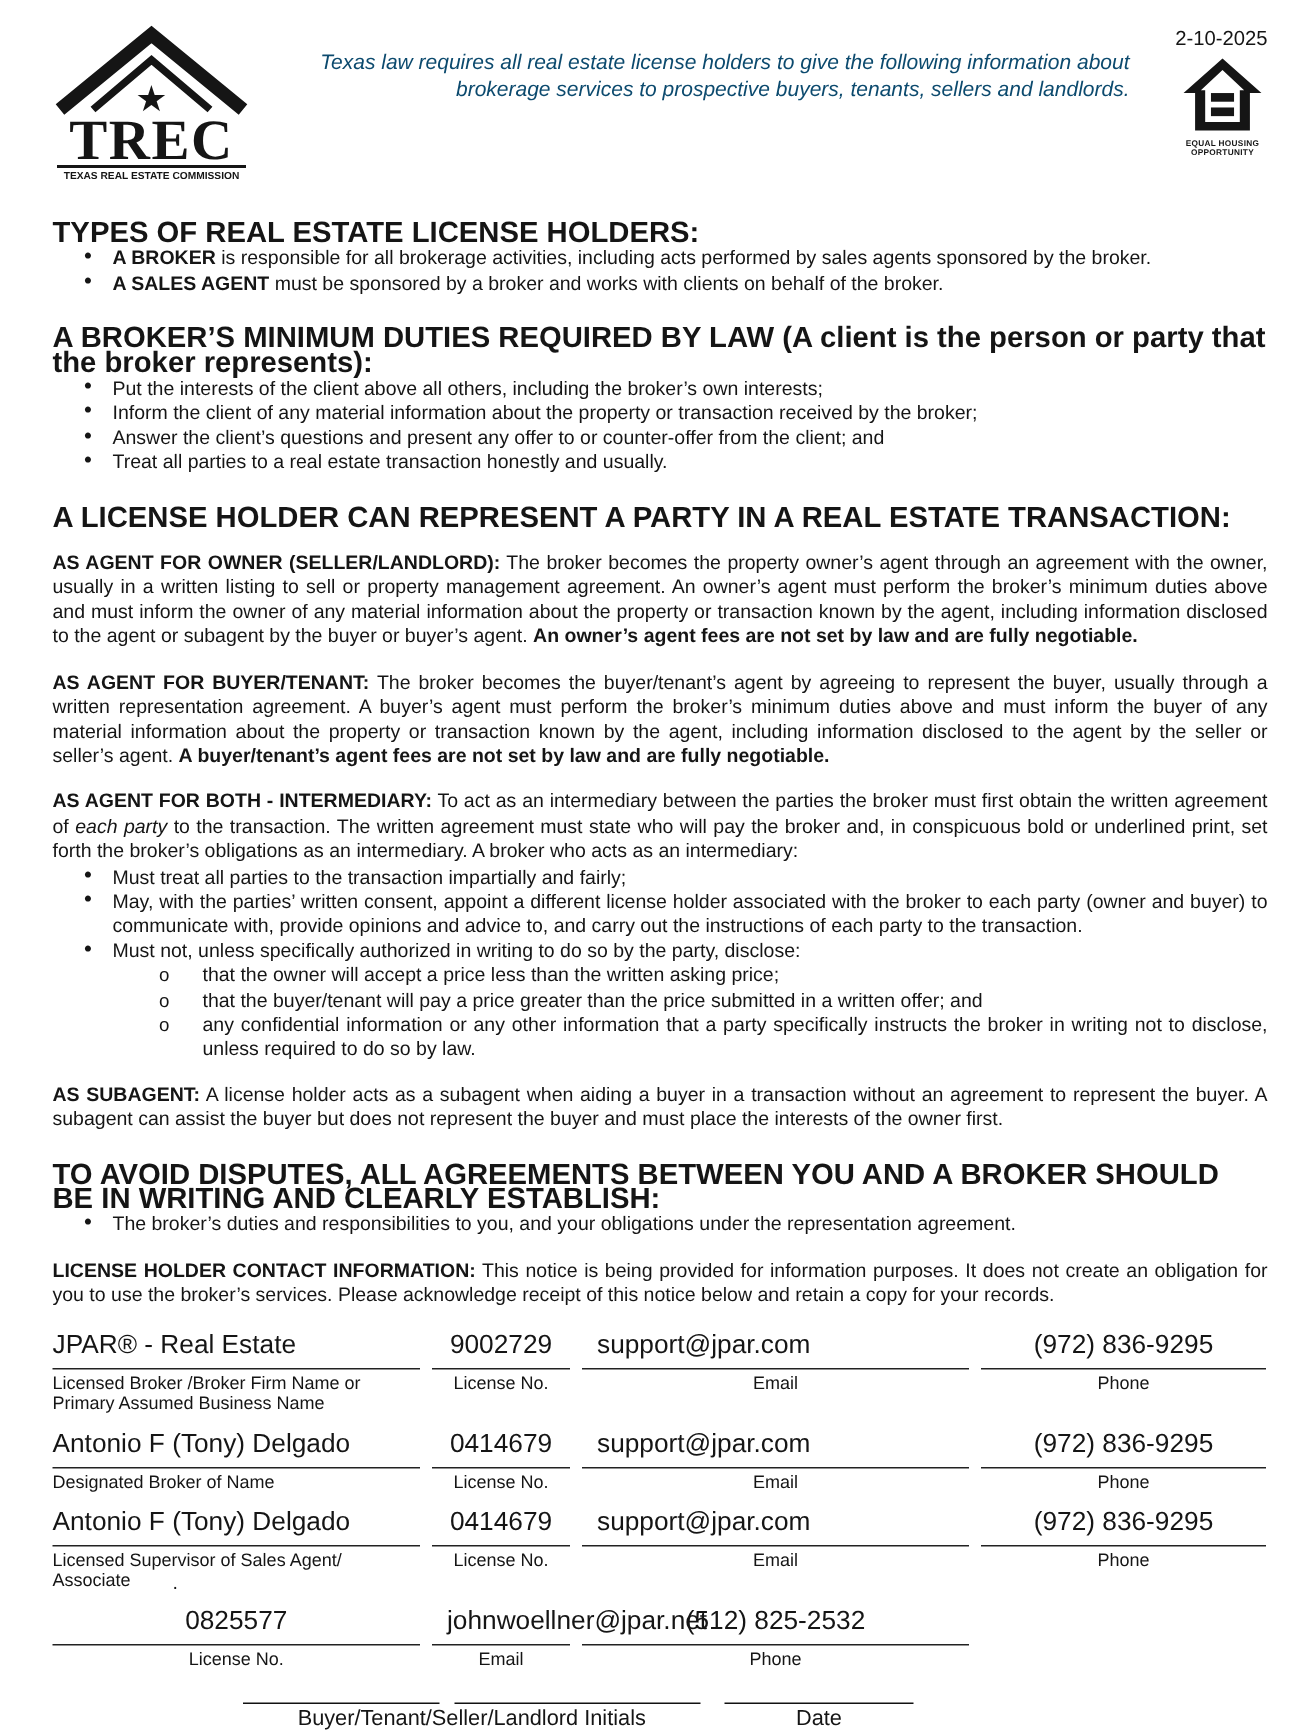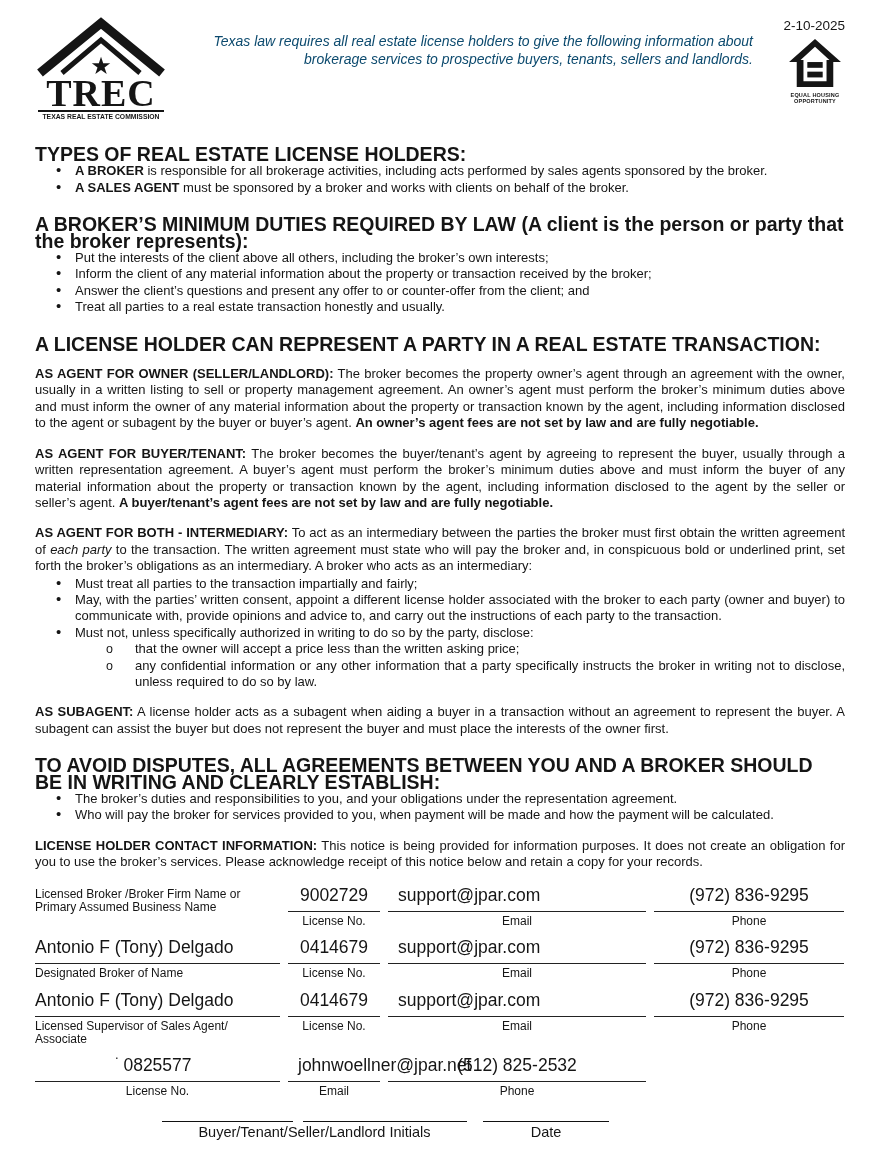--- a/index.html
+++ b/index.html
@@ -127,38 +127,39 @@
     <p class="para"><span class="b">AS AGENT FOR OWNER (SELLER/LANDLORD):</span><span> The broker becomes the property owner’s agent through an agreement with the owner, usually in a written listing to sell or property management agreement. An owner’s agent must perform the broker’s minimum duties above and must inform the owner of any material information about the property or transaction known by the agent, including information disclosed to the agent or subagent by the buyer or buyer’s agent. </span><span class="b">An owner’s agent fees are not set by law and are fully negotiable.</span></p>
 
     <p class="para"><span class="b">AS AGENT FOR BUYER/TENANT:</span><span> The broker becomes the buyer/tenant’s agent by agreeing to represent the buyer, usually through a written representation agreement. A buyer’s agent must perform the broker’s minimum duties above and must inform the buyer of any material information about the property or transaction known by the agent, including information disclosed to the agent by the seller or seller’s agent. </span><span class="b">A buyer/tenant’s agent fees are not set by law and are fully negotiable.</span></p>
 
     <p class="para"><span class="b">AS AGENT FOR BOTH - INTERMEDIARY:</span><span> To act as an intermediary between the parties the broker must first obtain the written agreement of </span><span class="i">each party</span><span> to the transaction. The written agreement must state who will pay the broker and, in conspicuous bold or underlined print, set forth the broker’s obligations as an intermediary. A broker who acts as an intermediary:</span></p>
     <ul>
       <li class="b1">Must treat all parties to the transaction impartially and fairly;</li>
       <li class="b1">May, with the parties’ written consent, appoint a different license holder associated with the broker to each party (owner and buyer) to communicate with, provide opinions and advice to, and carry out the instructions of each party to the transaction.</li>
       <li class="b1">Must not, unless specifically authorized in writing to do so by the party, disclose:</li>
       <li class="b2">that the owner will accept a price less than the written asking price;</li>
+      <li class="b2">that the buyer/tenant will pay a price greater than the price submitted in a written offer; and</li>
       <li class="b2">any confidential information or any other information that a party specifically instructs the broker in writing not to disclose, unless required to do so by law.</li>
     </ul>
 
     <p class="para"><span class="b">AS SUBAGENT:</span><span> A license holder acts as a subagent when aiding a buyer in a transaction without an agreement to represent the buyer. A subagent can assist the buyer but does not represent the buyer and must place the interests of the owner first.</span></p>
 
     <h2 class="sec-h">TO AVOID DISPUTES, ALL AGREEMENTS BETWEEN YOU AND A BROKER SHOULD BE IN WRITING AND CLEARLY ESTABLISH:</h2>
     <ul>
       <li class="b1">The broker’s duties and responsibilities to you, and your obligations under the representation agreement.</li>
-      <li class="b1">Who will pay the broker for services provided to you, when payment will be made and how the payment will be calculated.</li>
     </ul>
 
     <p class="para"><span class="b">LICENSE HOLDER CONTACT INFORMATION:</span><span> This notice is being provided for information purposes. It does not create an obligation for you to use the broker’s services. Please acknowledge receipt of this notice below and retain a copy for your records.</span></p>
   </main>
 
   <div class="contact">
 
     <div class="crow">
       <div class="cell c-name">
+        <div class="val">JPAR® - Real Estate</div>
         <div class="lab">Licensed Broker /Broker Firm Name or Primary Assumed Business Name</div>
       </div>
       <div class="cell c-lic">
         <div class="val">9002729</div>
         <div class="lab">License No.</div>
       </div>
       <div class="cell c-email">
         <div class="val">support@jpar.com</div>
         <div class="lab">Email</div>
       </div>

